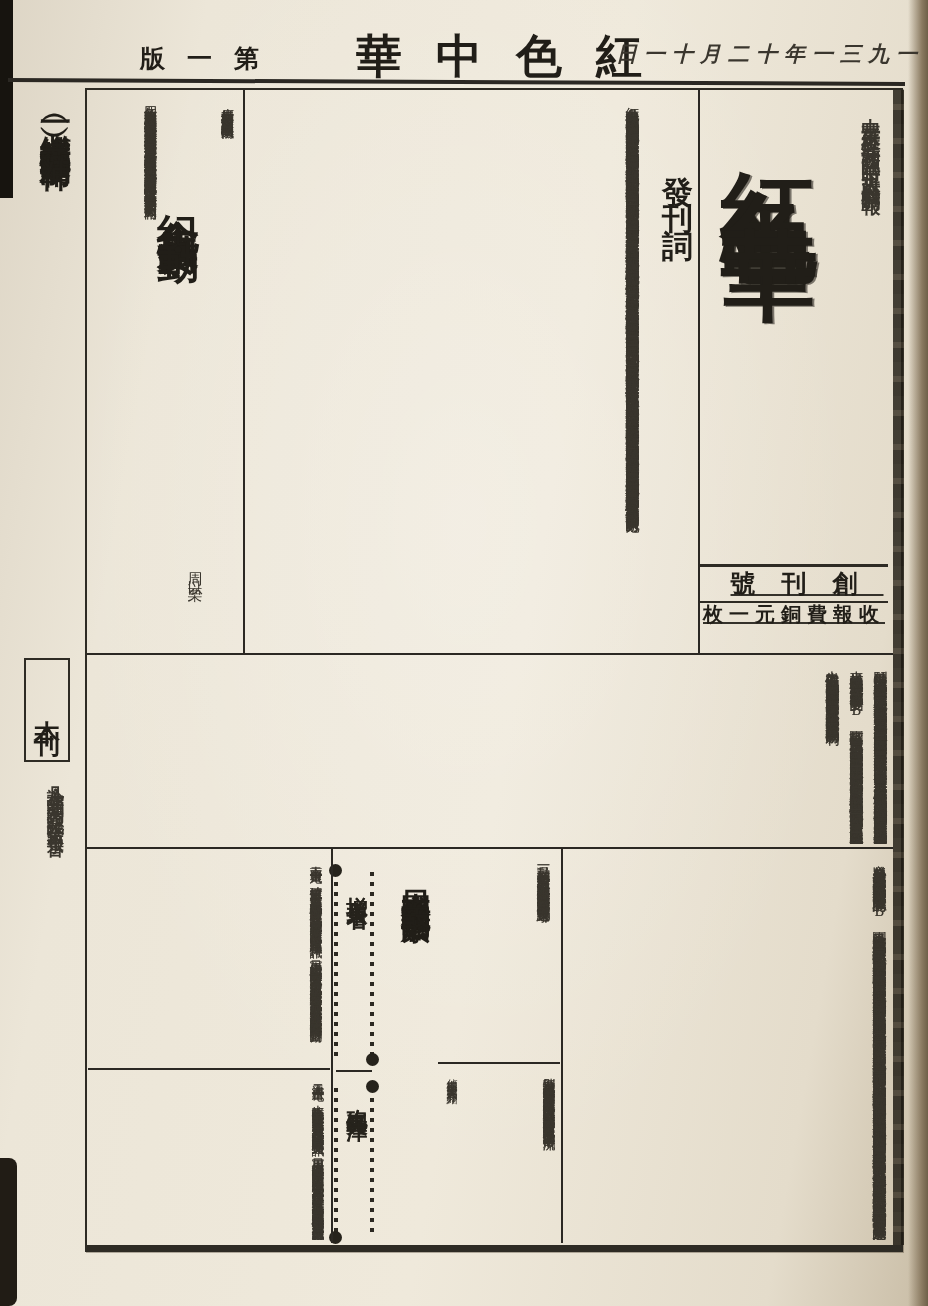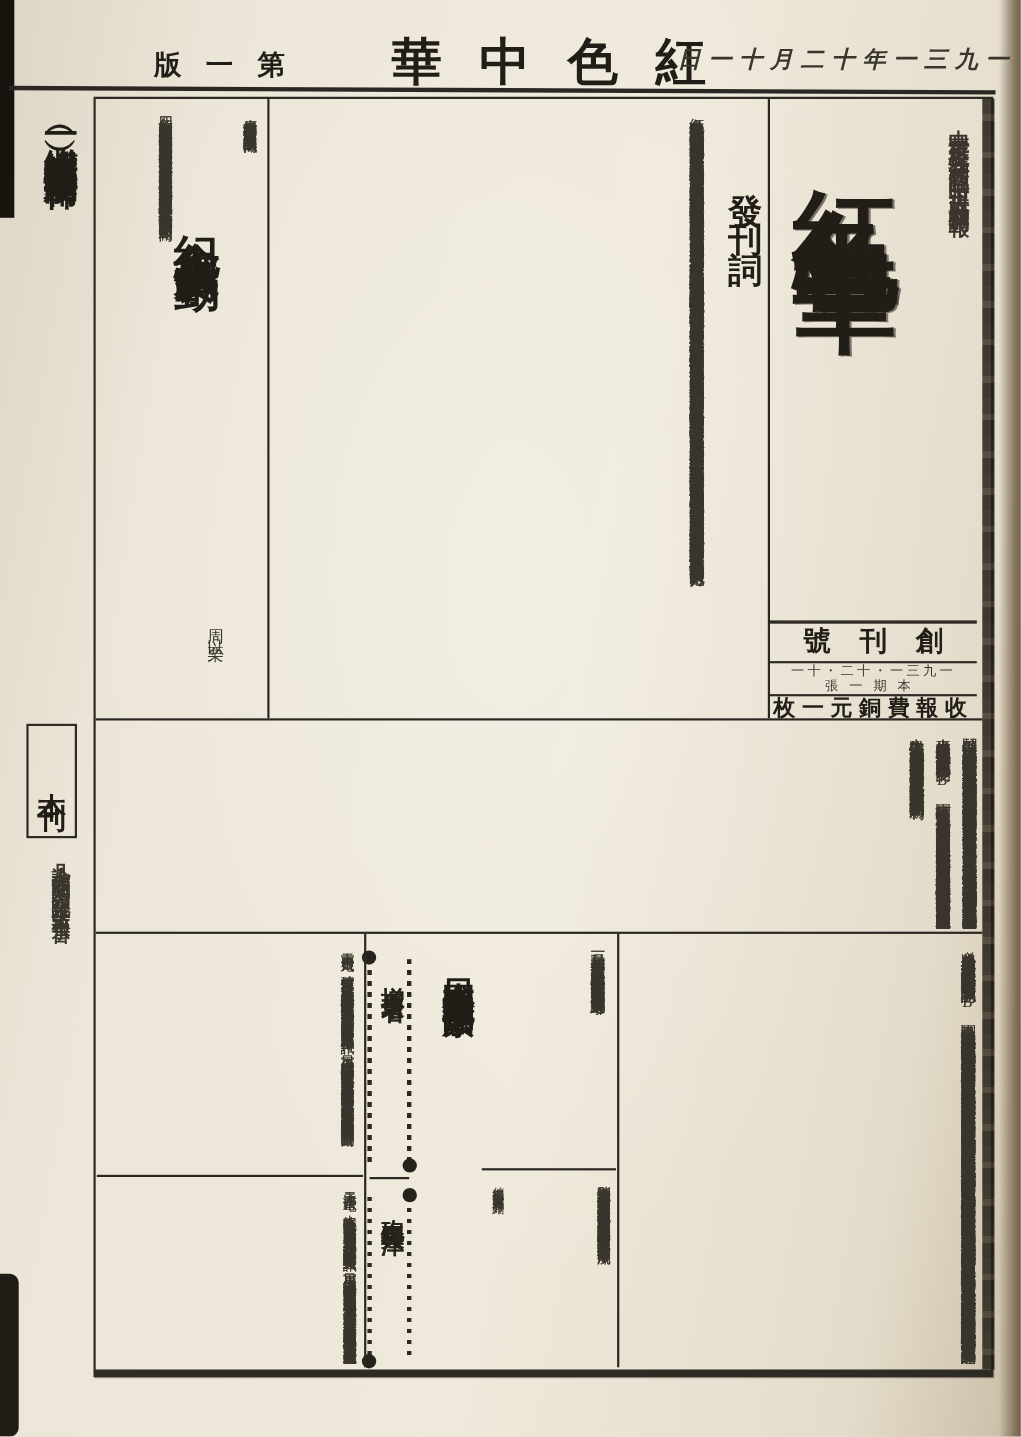--- a/index.html
+++ b/index.html
@@ -47,26 +47,22 @@
 <div class="abs heavy" style="left:140px;top:42px;font-size:25px;letter-spacing:22px;white-space:nowrap;">版一第</div>
 <div class="abs heavy" style="left:356px;top:26px;font-size:46px;letter-spacing:34px;white-space:nowrap;">華中色紅</div>
 <div class="abs ink" style="left:616px;top:40px;font-size:21px;font-weight:bold;letter-spacing:7px;white-space:nowrap;font-style:italic;">日一十月二十年一三九一</div>
 <div class="abs rule" style="left:8px;top:80px;width:897px;height:4px;transform:rotate(.25deg);"></div>
 
 <div class="abs frame" style="left:85px;top:88px;width:814px;height:1155px;"></div>
 <div class="abs rightedge" style="left:893px;top:90px;width:11px;height:1155px;"></div>
 
 <div class="abs v ink" style="left:840px;top:102px;width:44px;height:470px;font-size:19px;letter-spacing:5px;font-weight:bold;">中華蘇維埃共和國臨時中央政府機關報</div>
 <div class="abs v heavy" style="left:702px;top:94px;width:134px;height:470px;font-size:97px;line-height:134px;letter-spacing:18px;text-shadow:2px 1px 0 rgba(30,26,20,.55);">紅色中華</div>
-<div class="abs" style="left:700px;top:564px;width:188px;height:88px;border-top:3px solid #2e2b24;">
+<div class="abs" style="left:700px;top:564px;width:188px;height:88px;border-top:3px solid #2e2b24;text-decoration:underline;">
   <div class="heavy" style="text-align:center;font-size:25px;letter-spacing:26px;padding-left:26px;border-bottom:2px solid #2e2b24;height:34px;line-height:34px;white-space:nowrap;overflow:hidden;">號刊創</div>
-  <div style="height:28px;border-bottom:2px solid #2e2b24;display:flex;flex-direction:column;justify-content:center;">
-    <div class="ink" style="font-size:12px;text-align:center;letter-spacing:3px;line-height:13px;white-space:nowrap;">一十・二十・一三九一</div>
-    <div class="ink" style="font-size:12px;text-align:center;letter-spacing:10px;line-height:13px;white-space:nowrap;">張一期本</div>
-  </div>
   <div class="heavy" style="text-align:center;font-size:20px;letter-spacing:6px;height:24px;line-height:23px;white-space:nowrap;">枚一元銅費報收</div>
 </div>
 <div class="abs rule" style="left:698px;top:90px;width:2px;height:563px;"></div>
 
 <div class="abs v heavy" style="left:652px;top:152px;width:46px;height:220px;font-size:31px;letter-spacing:26px;">發刊詞</div>
 <div class="abs vflow ink" style="left:249px;top:96px;width:398px;height:552px;font-size:14px;line-height:30px;">紅色中華是中華蘇維埃共和國臨時中央政府的機關報他的任務是要發揮中央政府對於中國蘇維埃運動的積極領導作用達到建立鞏固而廣大的蘇維埃根據地創造大規模的紅軍組織大規模的革命戰爭以推翻帝國主義國民黨的統治使革命在一省或數省首先勝利以達到全國的勝利要完成這個任務第一要發揮蘇維埃區域廣大工農羣衆的積極性提高他們對蘇維埃政權的認識與關心加強他們對於蘇維埃政權的責任心使他們了解並運用自己的政權學會管理國家糾正蘇維埃工作中的缺點錯誤成功與缺點使工農勞苦羣衆勇敢的戰士第二要及時反映帝國主義國民黨軍閥及一切反動政治派別進攻革命勢力的陰謀詭計及一切政治內幕介紹蘇區非蘇區紅軍白軍情形使羣衆獲得國際國內的政治形勢與必要採取的鬥爭方法指出正確的方法指示各級蘇維埃工作計劃有目的進行工作本報在初出版時期印刷及各項物質條件都有不少困難我們希望在困難中來進行各界關心本報的同志們將他們對於蘇維埃區域的意見與工作經驗多多寄來本報發表作全體行動的指針大家努力吧</div>
 <div class="abs rule" style="left:243px;top:90px;width:2px;height:563px;"></div>
 
 <div class="abs vflow ink" style="left:210px;top:98px;width:30px;height:440px;font-size:13px;line-height:26px;">廣州暴動打起了中國第一面蘇維埃的旗幟同了</div>
 <div class="abs v heavy" style="left:152px;top:180px;width:54px;height:390px;font-size:42px;letter-spacing:6px;">紀念廣州暴動!</div>

